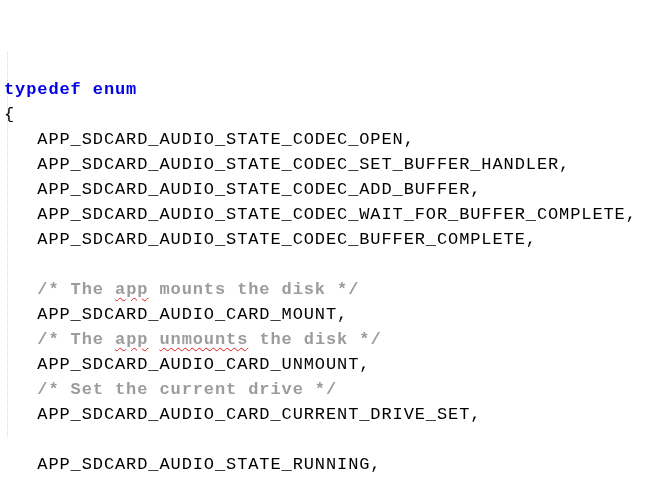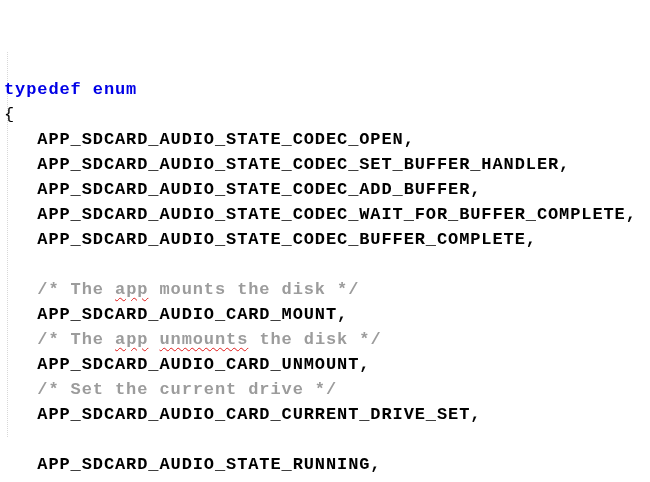--- a/index.html
+++ b/index.html
@@ -35,21 +35,21 @@
     border-left: 1px dotted var(--c-indent_guide, #d8d8d8);
     pointer-events: none;
   }
   .line {
     height: 25px;
     position: relative;
     z-index: 1;
   }
   .tok-code {
     color: var(--c-identifier, #000000);
-    font-weight: bold;
+    font-weight: normal;
   }
   .tok-keyword {
     color: var(--c-keyword, #0000e6);
     font-weight: bold;
   }
   .tok-comment {
     color: var(--c-comment, #9c9c9c);
     font-weight: bold;
   }
   .tok-punct {

